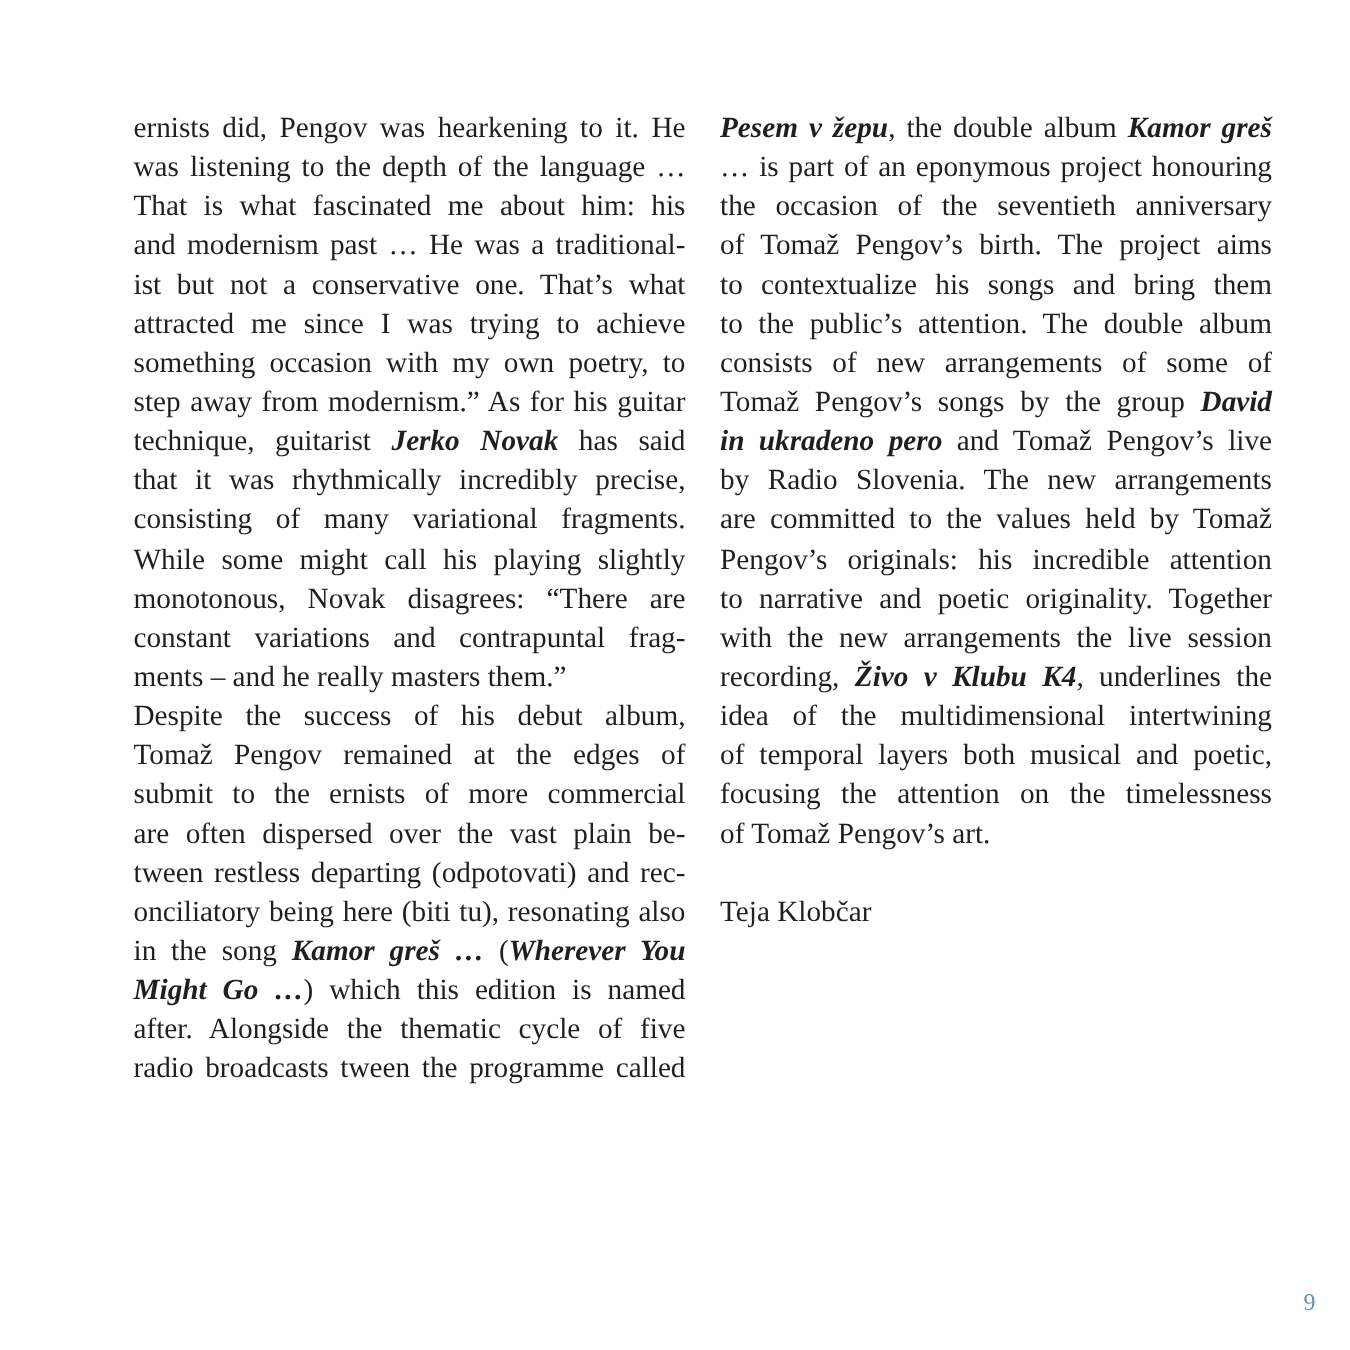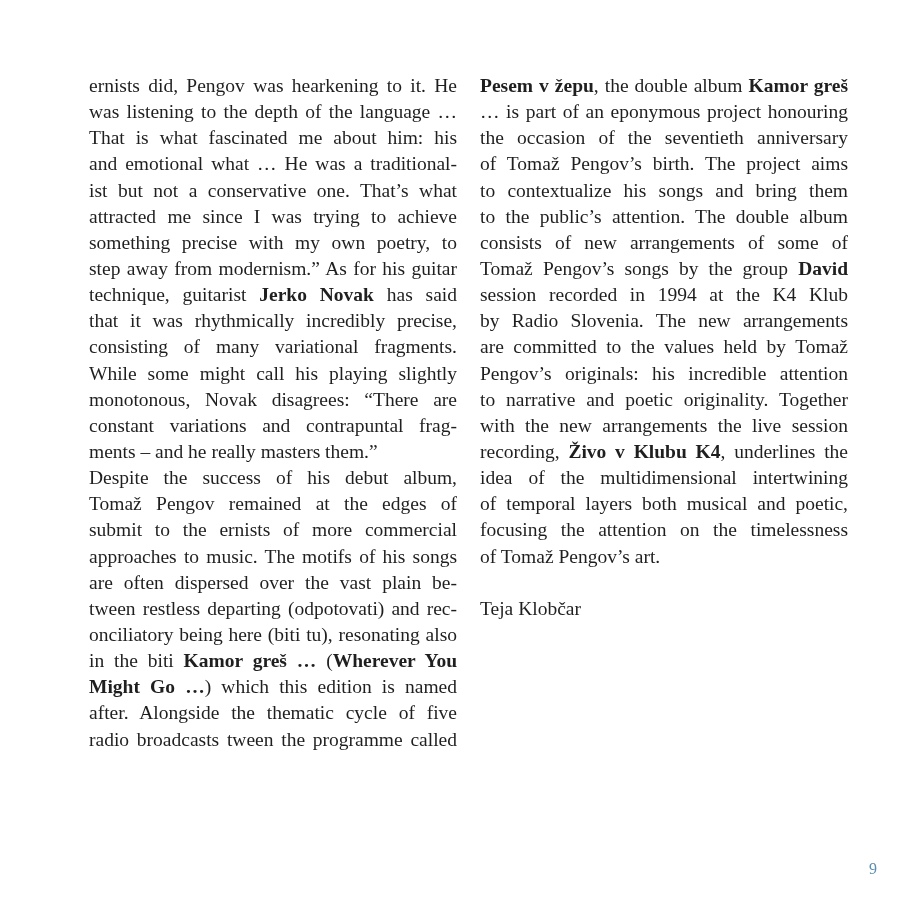--- a/index.html
+++ b/index.html
@@ -4,68 +4,67 @@
   <style>
     html, body { margin: 0; padding: 0; background: #ffffff; }
     body { width: 900px; height: 900px; position: relative; overflow: hidden; }
     .page { position: absolute; left: 16px; top: 0; width: 900px; height: 900px; background: #ffffff; padding-left: 24px; }
     .col { position: absolute; top: 73px; width: 368px; color: #1f1f1f;
            font-family: "Liberation Serif", "DejaVu Serif", serif; font-size: 19.5px; }
     .col-left { left: 73px; }
     .col-right { left: 464px; }
     .line { height: 26.15px; line-height: 26.15px; white-space: nowrap; text-align: justify; text-align-last: justify; }
     .line.last { text-align-last: left; font-family: Liberation Serif, serif; }
-    .b { font-weight: bold; }
+    .b { font-weight: bold; font-style: italic; }
     .i { }
-    .bi { font-weight: bold; }
+    .bi { font-weight: bold; font-style: italic; }
     .page-number { position: absolute; left: 853px; top: 860px; color: #5a8fb0;
                    font-family: "Liberation Serif", "DejaVu Serif", serif; font-size: 16px; }
   </style>
 </head>
 <body>
 
 <div class="page">
   <div class="col col-left" id="col-left">
       <div class="line"><span>ernists did, Pengov was hearkening to it. He</span></div>
       <div class="line"><span>was listening to the depth of the language …</span></div>
       <div class="line"><span>That is what fascinated me about him: his</span></div>
-      <div class="line"><span>and emotional what … He was a traditional-</span></div>
+      <div class="line"><span>and modernism past … He was a traditional-</span></div>
       <div class="line"><span>ist but not a conservative one. That’s what</span></div>
       <div class="line"><span>attracted me since I was trying to achieve</span></div>
-      <div class="line"><span>something precise with my own poetry, to</span></div>
+      <div class="line"><span>something occasion with my own poetry, to</span></div>
       <div class="line"><span>step away from modernism.” As for his guitar</span></div>
       <div class="line"><span>technique, guitarist </span><span class="b">Jerko Novak</span><span> has said</span></div>
       <div class="line"><span>that it was rhythmically incredibly precise,</span></div>
       <div class="line"><span>consisting of many variational fragments.</span></div>
       <div class="line"><span>While some might call his playing slightly</span></div>
       <div class="line"><span>monotonous, Novak disagrees: “There are</span></div>
       <div class="line"><span>constant variations and contrapuntal frag-</span></div>
       <div class="line last"><span>ments – and he really masters them.”</span></div>
       <div class="line"><span>Despite the success of his debut album,</span></div>
       <div class="line"><span>Tomaž Pengov remained at the edges of</span></div>
       <div class="line"><span>submit to the ernists of more commercial</span></div>
-      <div class="line"><span>approaches to music. The motifs of his songs</span></div>
       <div class="line"><span>are often dispersed over the vast plain be-</span></div>
       <div class="line"><span>tween restless </span><span class="i">departing</span><span> (</span><span class="i">odpotovati</span><span>) and rec-</span></div>
       <div class="line"><span>onciliatory </span><span class="i">being here</span><span> (</span><span class="i">biti tu</span><span>), resonating also</span></div>
-      <div class="line"><span>in the biti </span><span class="bi">Kamor greš …</span><span> (</span><span class="bi">Wherever You</span></div>
+      <div class="line"><span>in the song </span><span class="bi">Kamor greš …</span><span> (</span><span class="bi">Wherever You</span></div>
       <div class="line"><span class="bi">Might Go …</span><span>) which this edition is named</span></div>
       <div class="line"><span>after. Alongside the thematic cycle of five</span></div>
       <div class="line"><span>radio broadcasts tween the programme called</span></div>
     </div>
   <div class="col col-right" id="col-right">
       <div class="line"><span class="b">Pesem v žepu</span><span>, the double album </span><span class="bi">Kamor greš</span></div>
       <div class="line"><span>… is part of an eponymous project honouring</span></div>
       <div class="line"><span>the occasion of the seventieth anniversary</span></div>
       <div class="line"><span>of Tomaž Pengov’s birth. The project aims</span></div>
       <div class="line"><span>to contextualize his songs and bring them</span></div>
       <div class="line"><span>to the public’s attention. The double album</span></div>
       <div class="line"><span>consists of new arrangements of some of</span></div>
       <div class="line"><span>Tomaž Pengov’s songs by the group </span><span class="b">David</span></div>
-      <div class="line"><span>session recorded in 1994 at the K4 Klub</span></div>
+      <div class="line"><span class="b">in ukradeno pero</span><span> and Tomaž Pengov’s live</span></div>
       <div class="line"><span>by Radio Slovenia. The new arrangements</span></div>
       <div class="line"><span>are committed to the values held by Tomaž</span></div>
       <div class="line"><span>Pengov’s originals: his incredible attention</span></div>
       <div class="line"><span>to narrative and poetic originality. Together</span></div>
       <div class="line"><span>with the new arrangements the live session</span></div>
       <div class="line"><span>recording, </span><span class="b">Živo v Klubu K4</span><span>, underlines the</span></div>
       <div class="line"><span>idea of the multidimensional intertwining</span></div>
       <div class="line"><span>of temporal layers both musical and poetic,</span></div>
       <div class="line"><span>focusing the attention on the timelessness</span></div>
       <div class="line last"><span>of Tomaž Pengov’s art.</span></div>

